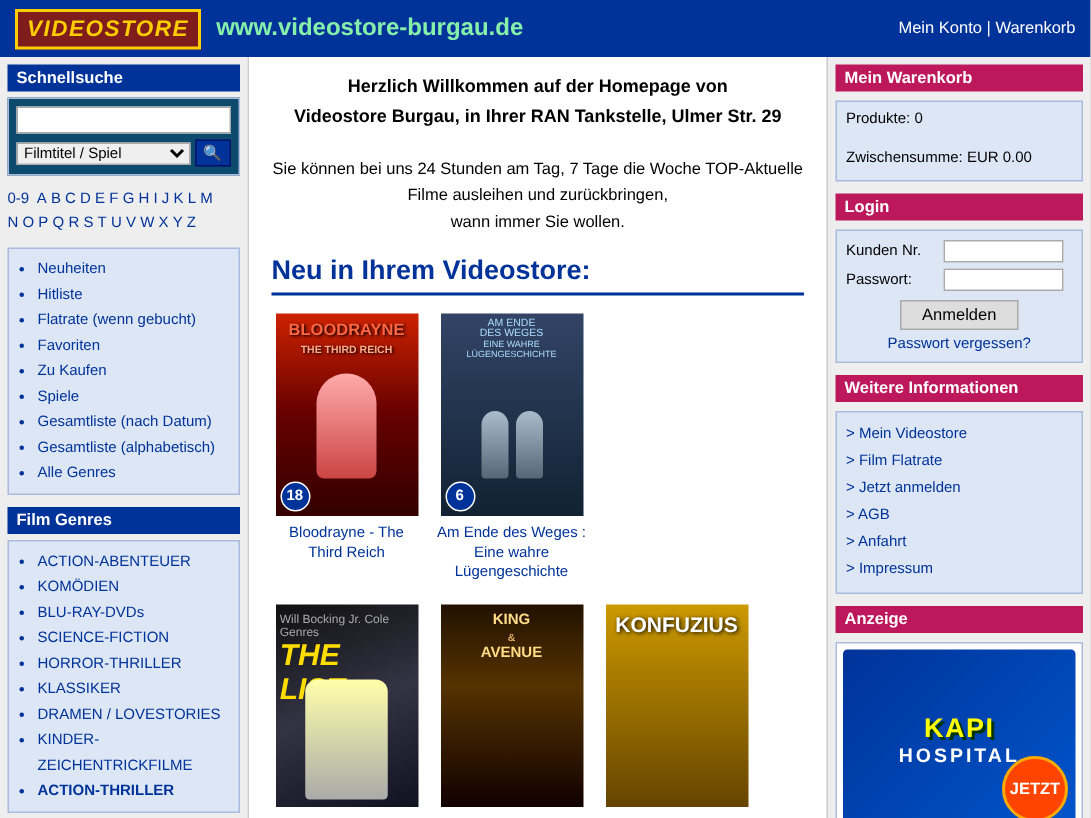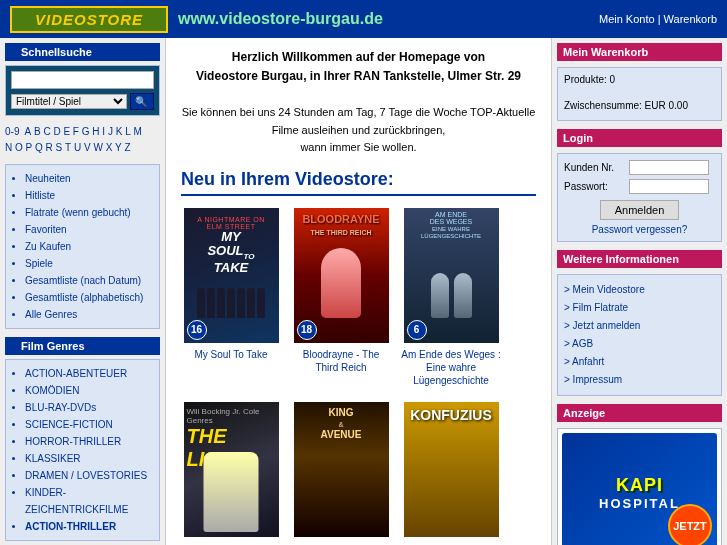--- a/index.html
+++ b/index.html
@@ -12,23 +12,23 @@
       align-items: center;
       padding: 5px 10px;
       height: 38px;
     }
     #logo-area {
       display: flex;
       align-items: center;
       gap: 10px;
     }
     #logo-box {
-      background: #4d7c0f;
+      background: #7f1d1d;
       border: 2px solid #ffcc00;
-      padding: 3px 23px;
+      padding: 3px 6px;
       font-size: 15px;
       font-weight: bold;
       font-style: italic;
       color: #ffcc00;
       letter-spacing: 1px;
     }
     #site-url {
       color: #86efac;
       font-size: 16px;
       font-weight: bold;
@@ -53,21 +53,21 @@
       min-width: 165px;
       background: #eeeeee;
       padding: 5px;
     }
 
     .sidebar-section-title {
       background: #003399;
       color: white;
       font-weight: bold;
       font-size: 11px;
-      padding: 3px 16px;
+      padding: 3px 6px;
       margin-bottom: 4px;
     }
 
     
     #schnellsuche-box {
       background: #0c4a6e;
       border: 1px solid #aabbdd;
       padding: 5px;
       margin-bottom: 8px;
     }
@@ -556,39 +556,20 @@
       <strong>Videostore Burgau, in Ihrer RAN Tankstelle, Ulmer Str. 29</strong>
       <br><br>
       <span>Sie können bei uns 24 Stunden am Tag, 7 Tage die Woche TOP-Aktuelle Filme ausleihen und zurückbringen,</span><br>
       <span>wann immer Sie wollen.</span>
     </div>
 
     <div id="neu-heading">Neu in Ihrem Videostore:</div>
 
     <div class="movie-row">
 
-      <div class="movie-item">
-        <div class="movie-poster poster-mysoul">
-          <div class="poster-mysoul-text">
-            <div class="street">A NIGHTMARE ON ELM STREET</div>
-            <div class="title-main">MY<br>SOUL<sub style="font-size:8px">TO</sub><br>TAKE</div>
-          </div>
-          <div class="poster-mysoul-silhouettes">
-            <div class="silhouette"></div>
-            <div class="silhouette"></div>
-            <div class="silhouette"></div>
-            <div class="silhouette"></div>
-            <div class="silhouette"></div>
-            <div class="silhouette"></div>
-            <div class="silhouette"></div>
-          </div>
-          <div class="fsk-badge">16</div>
-        </div>
-        <div class="movie-title">My Soul To Take</div>
-      </div>
 
       <div class="movie-item">
         <div class="movie-poster poster-bloodrayne">
           <div class="poster-bloodrayne-title">
             BLOODRAYNE<br>
             <span class="poster-bloodrayne-sub">THE THIRD REICH</span>
           </div>
           <div class="poster-bloodrayne-figure"></div>
           <div class="fsk-badge">18</div>
         </div>

